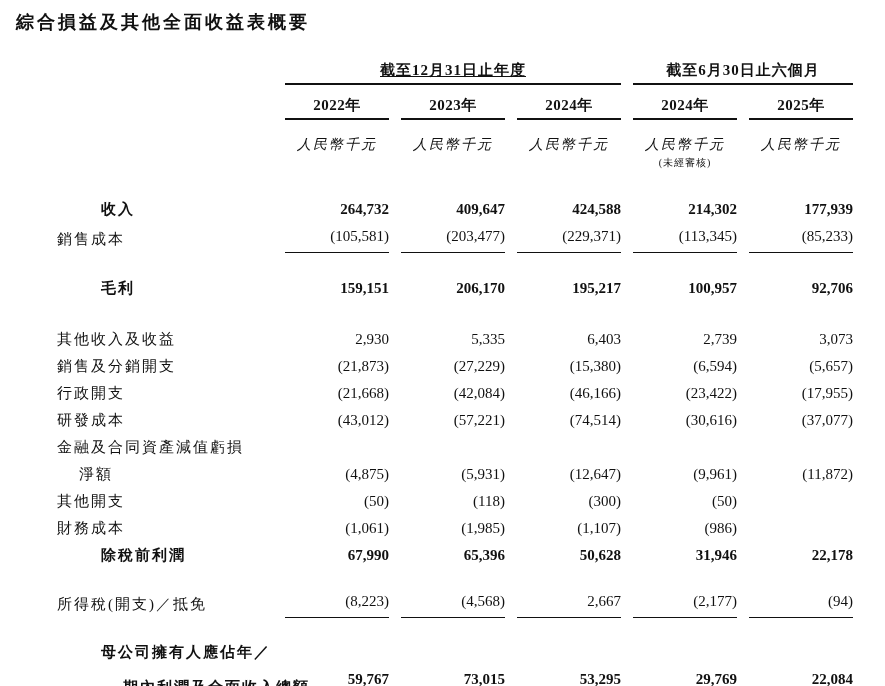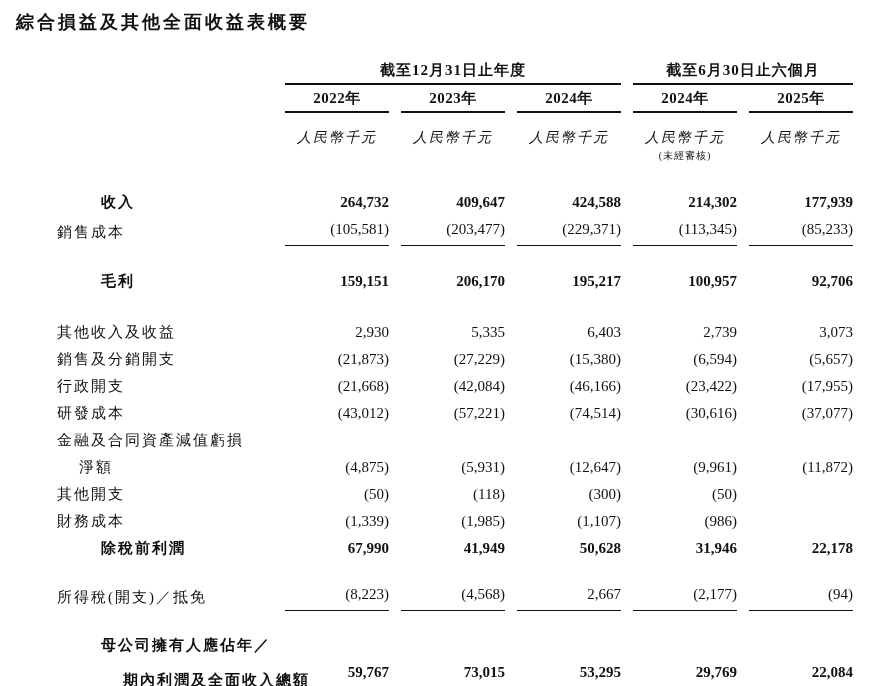--- a/index.html
+++ b/index.html
@@ -29,24 +29,24 @@
     align-items: end;
   }
 
   .cell { font-size: 15px; line-height: 27px; }
   .cell.label { letter-spacing: 2px; white-space: nowrap; }
   .cell.num { text-align: right; font-variant-numeric: tabular-nums; white-space: nowrap; }
 
   
   .group-row .cell { line-height: 20px; font-weight: 700; letter-spacing: 1px; }
   .group { text-align: center; border-bottom: 2px solid #111; padding-bottom: 3px; }
-  .span3 { grid-column: 2 / 5; }
+  .span3 { grid-column: 2 / 5; text-decoration: underline; }
   .span2 { grid-column: 5 / 7; }
 
-  .year-row { margin-top: 3px; }
+  .year-row { margin-top: 10px; }
   .year-row .cell {
     line-height: 20px; font-weight: 700; text-align: center;
     border-bottom: 2px solid #111; padding-bottom: 3px; letter-spacing: 0.5px;
   }
   .year-row .cell.label { border-bottom: none; }
 
   .unit-row { margin-top: 16px; }
   .unit-row .cell {
     line-height: 18px; font-style: italic; text-align: center;
     font-size: 14px; letter-spacing: 2px;
@@ -194,30 +194,30 @@
     <div class="row">
       <div class="cell label">其他開支</div>
       <div class="cell num">(50)</div>
       <div class="cell num">(118)</div>
       <div class="cell num">(300)</div>
       <div class="cell num">(50)</div>
     </div>
 
     <div class="row">
       <div class="cell label">財務成本</div>
-      <div class="cell num">(1,339)</div>
+      <div class="cell num">(1,061)</div>
       <div class="cell num">(1,985)</div>
       <div class="cell num">(1,107)</div>
       <div class="cell num">(986)</div>
     </div>
 
     <div class="row bold">
       <div class="cell label">除稅前利潤</div>
       <div class="cell num">67,990</div>
-      <div class="cell num">41,949</div>
+      <div class="cell num">65,396</div>
       <div class="cell num">50,628</div>
       <div class="cell num">31,946</div>
       <div class="cell num">22,178</div>
     </div>
 
     <div class="spacer-c"></div>
 
     <div class="row">
       <div class="cell label">所得稅(開支)／抵免</div>
       <div class="cell num u">(8,223)</div>

